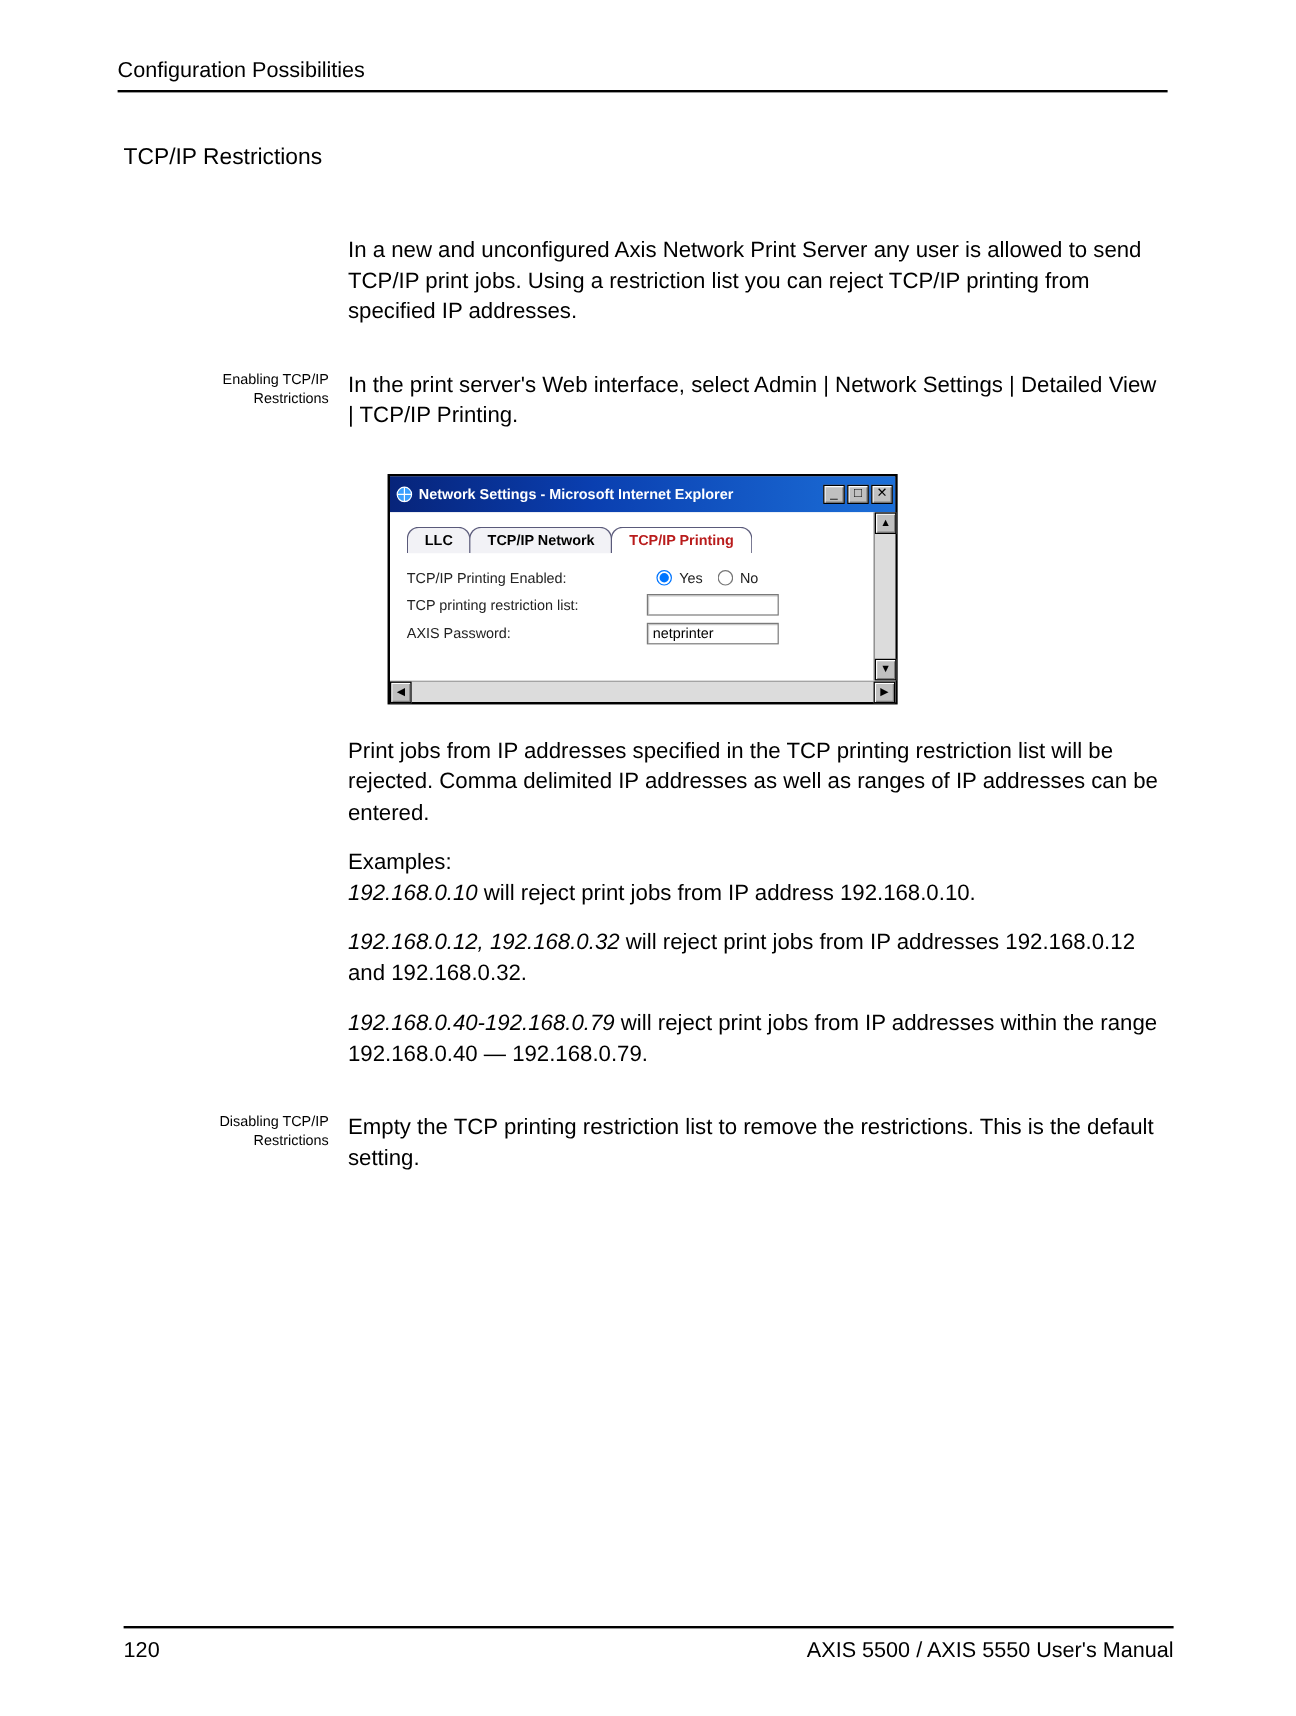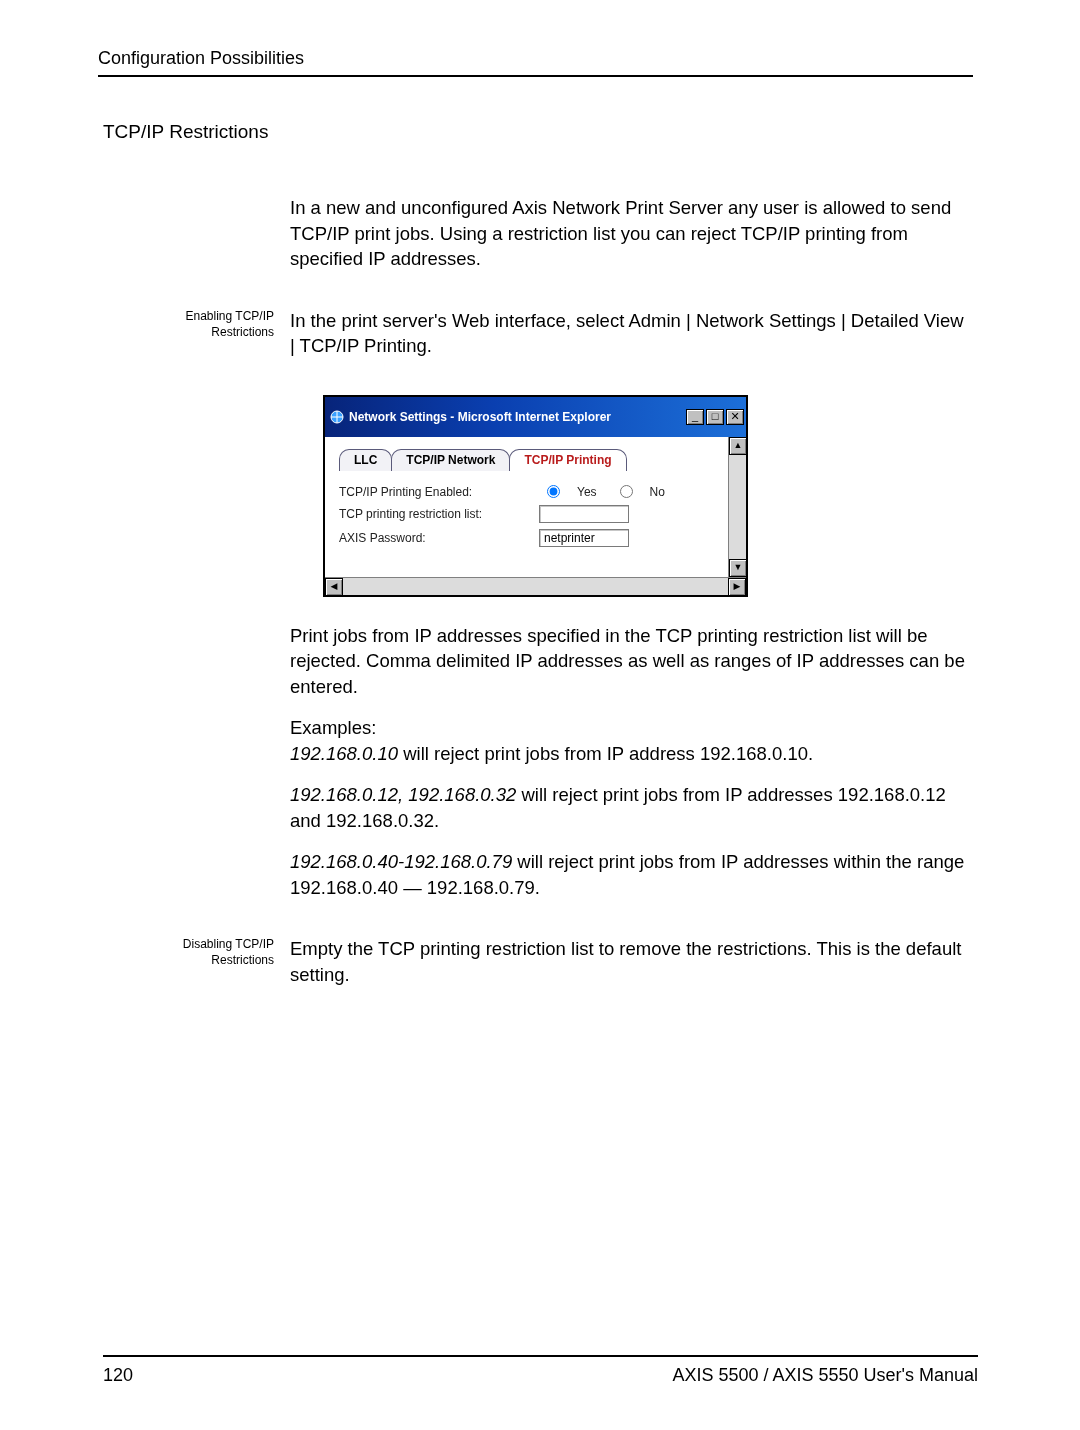--- a/index.html
+++ b/index.html
@@ -54,21 +54,21 @@
     margin: 14px 0 26px 0;
   }
   
   .ie-window {
     width: 425px;
     border: 2px solid #000;
     background: #c0c0c0;
     font-family: "Tahoma", "Arial", sans-serif;
   }
   .ie-titlebar {
-    height: 40px;
+    height: 30px;
     background: linear-gradient(90deg, #07247a 0%, #0a3fb0 40%, #1c6fd8 100%);
     display: flex;
     align-items: center;
     padding: 0 2px 0 4px;
   }
   .ie-title-icon {
     width: 16px; height: 16px;
     margin-right: 4px;
     display: inline-flex; align-items: center; justify-content: center;
     font-size: 12px; color: #fff;
@@ -141,24 +141,24 @@
   }
   .tab.inactive { background: #f2f2f6; color: #000000; }
   .form-row {
     display: flex;
     align-items: center;
     font-size: 12px;
     color: #222;
     margin-bottom: 6px;
   }
   .form-label { width: 200px; }
-  .radio-pair { display: flex; align-items: center; gap: 15px; justify-content: flex-end; }
+  .radio-pair { display: flex; align-items: center; gap: 4px; justify-content: flex-end; }
   .radio-pair input { margin: 0 2px 0 8px; }
   .text-input {
-    width: 90px;
+    width: 110px;
     height: 18px;
     border: 1px solid #7a7a7a;
     background: #fff;
     font-size: 12px;
     padding: 0 4px;
     box-shadow: inset 1px 1px 0 #c7c7c7;
   }
   .footer {
     position: absolute;
     left: 103px;

